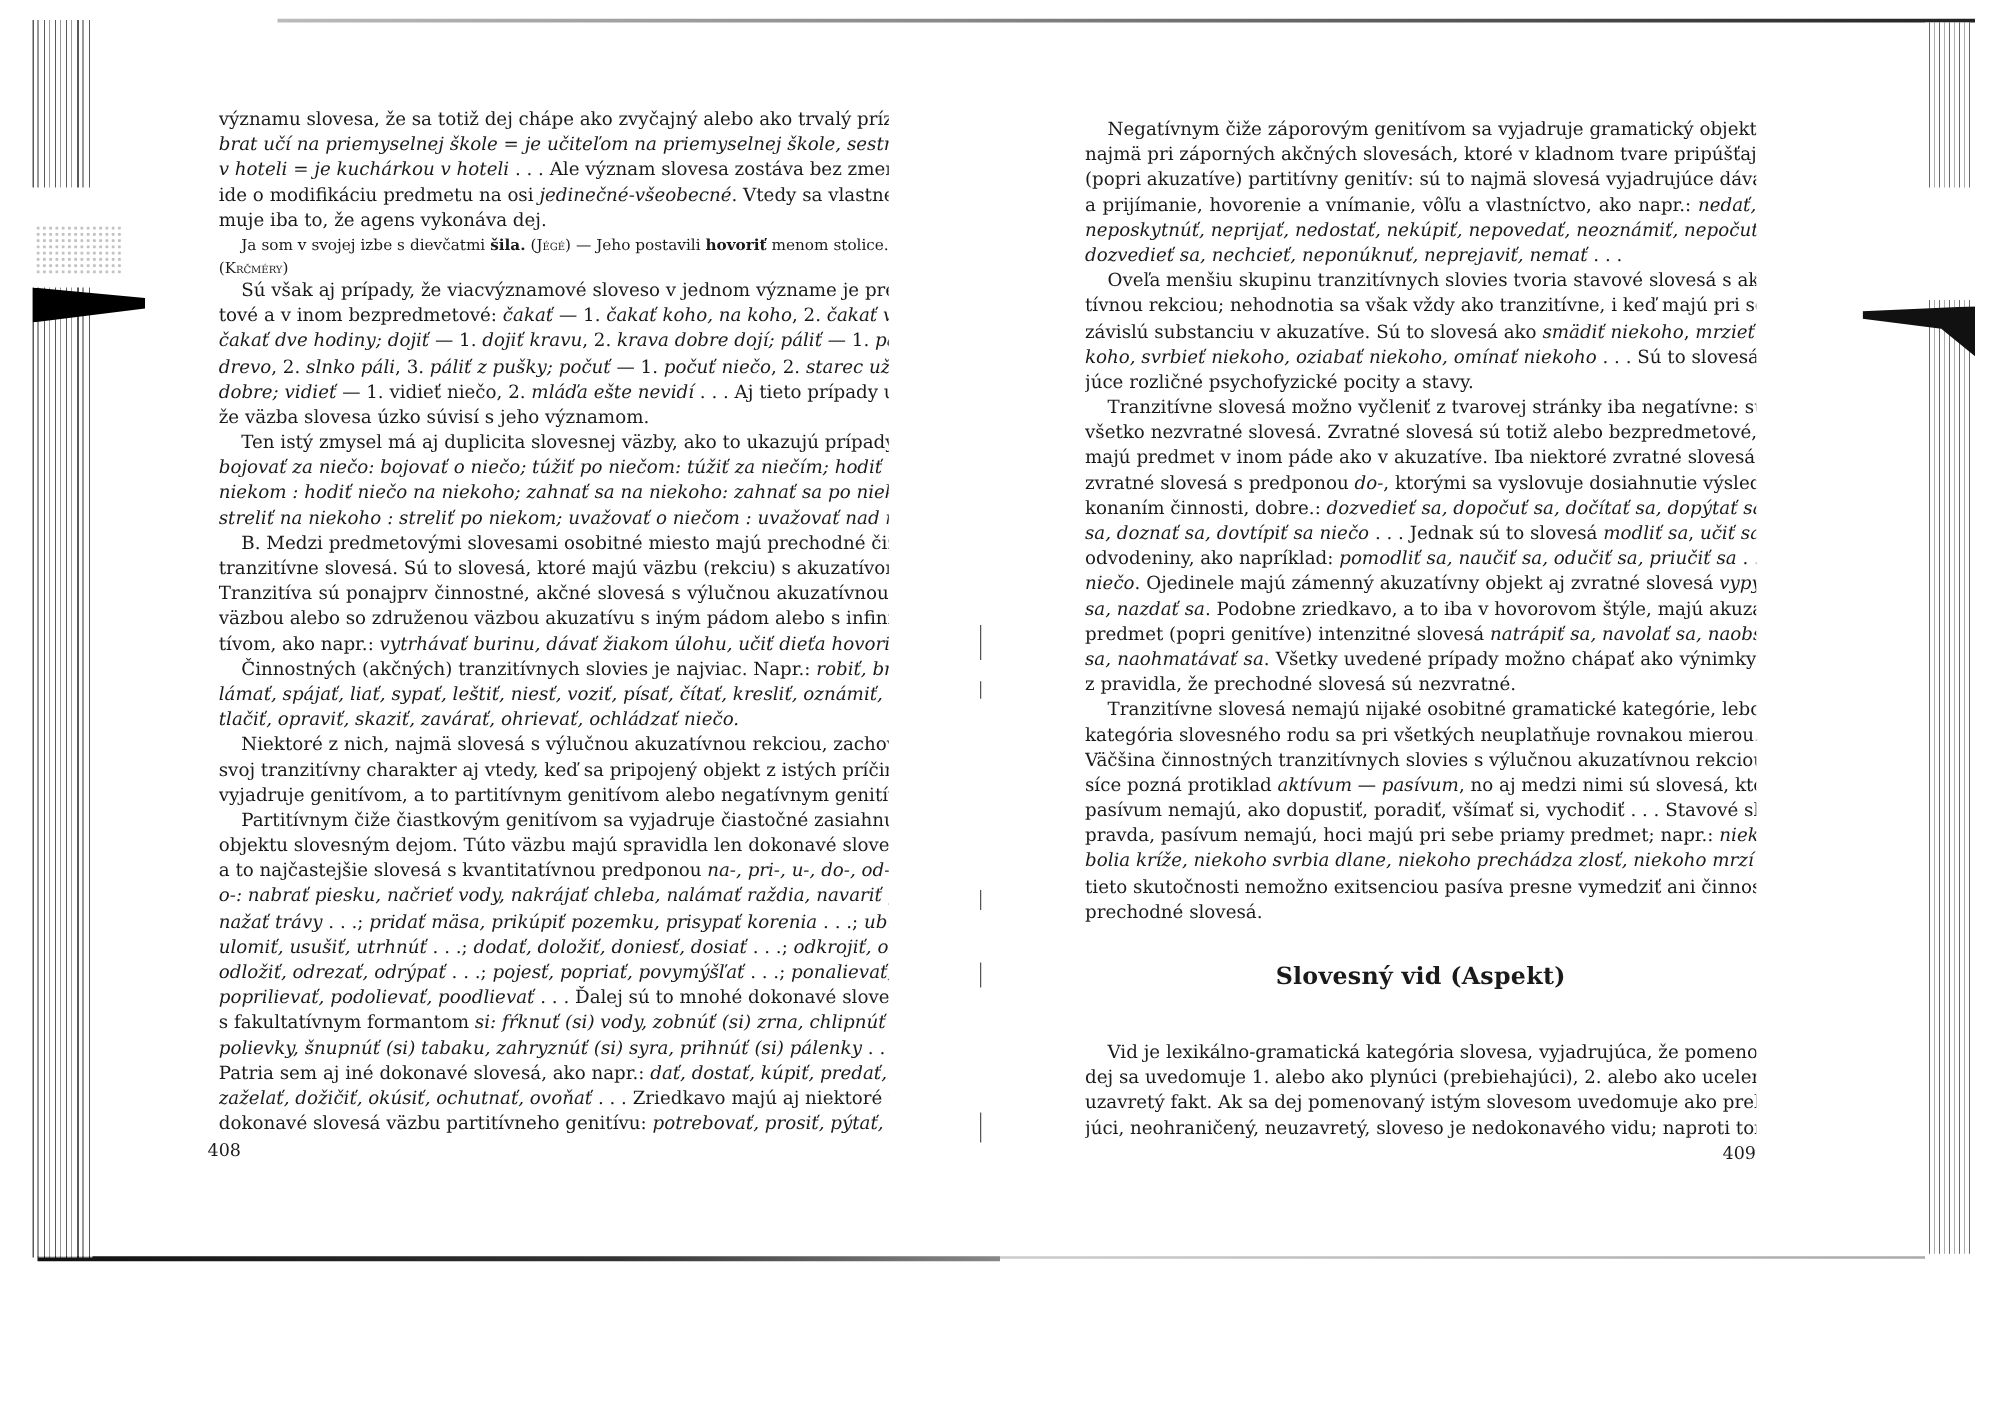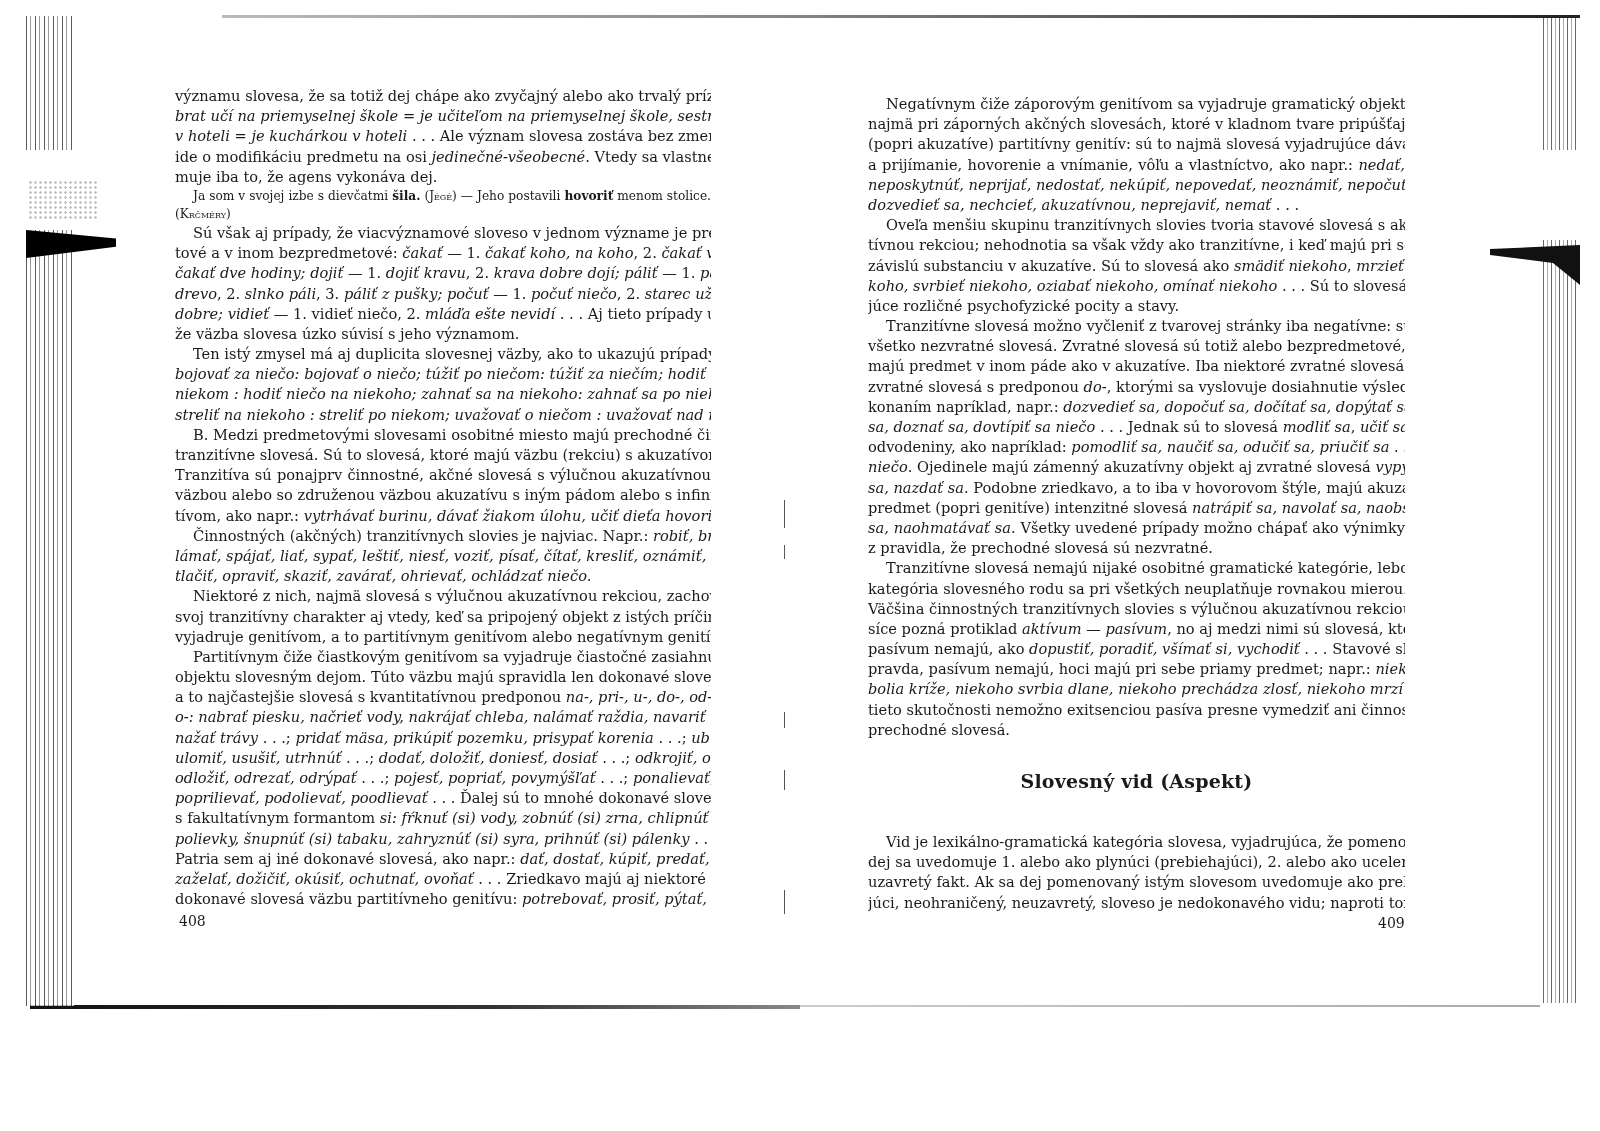--- a/index.html
+++ b/index.html
@@ -84,21 +84,21 @@
     text-align: center;
     font-family: "DejaVu Serif", "Liberation Serif", serif;
     font-weight: bold; font-size: 19px; line-height: 26px;
     letter-spacing: 0.2px;
   }
   .page-right-2 { left: 868px; top: 832px; width: 537px; }
 
   .page-number {
     position: absolute; font-size: 14px; line-height: 18px;
   }
-  .pn-left  { left: 179px; top: 912px; }
+  .pn-left  { left: 166px; top: 912px; }
   .pn-right { left: 1378px; top: 914px; }
 </style>
 </head>
 <body>
 
 <div class="scan-border-top"></div>
 <div class="scan-border-bottom"></div>
 <div class="scan-border-bottom-r"></div>
 <div class="edge-left"></div>
 <div class="edge-left-gap"></div>
@@ -157,43 +157,43 @@
     <div class="line"><span>dokonavé slovesá väzbu partitívneho genitívu: </span><span style="font-style: italic;">potrebovať, prosiť, pýtať, mať</span></div>
   </div>
 <div class="page-number pn-left">408</div>
 
 <div class="page page-right">
     <div class="line indent"><span>Negatívnym čiže záporovým genitívom sa vyjadruje gramatický objekt</span></div>
     <div class="line"><span>najmä pri záporných akčných slovesách, ktoré v kladnom tvare pripúšťajú</span></div>
     <div class="line"><span>(popri akuzatíve) partitívny genitív: sú to najmä slovesá vyjadrujúce dávanie</span></div>
     <div class="line"><span>a prijímanie, hovorenie a vnímanie, vôľu a vlastníctvo, ako napr.: </span><span style="font-style: italic;">nedať,</span></div>
     <div class="line"><span style="font-style: italic;">neposkytnúť, neprijať, nedostať, nekúpiť, nepovedať, neoznámiť, nepočuť, ne-</span></div>
-    <div class="line last"><span style="font-style: italic;">dozvedieť sa, nechcieť, akuzatívnou, neprejaviť, nemať</span><span> . . .</span></div>
+    <div class="line last"><span style="font-style: italic;">dozvedieť sa, nechcieť, neponúknuť, neprejaviť, nemať</span><span> . . .</span></div>
     <div class="line indent"><span>Oveľa menšiu skupinu tranzitívnych slovies tvoria stavové slovesá s akuza-</span></div>
     <div class="line"><span>tívnou rekciou; nehodnotia sa však vždy ako tranzitívne, i keď majú pri sebe</span></div>
     <div class="line"><span>závislú substanciu v akuzatíve. Sú to slovesá ako </span><span style="font-style: italic;">smädiť niekoho</span><span>, </span><span style="font-style: italic;">mrzieť nie-</span></div>
     <div class="line"><span style="font-style: italic;">koho, svrbieť niekoho, oziabať niekoho, omínať niekoho</span><span> . . . Sú to slovesá vyjadru-</span></div>
     <div class="line last"><span>júce rozličné psychofyzické pocity a stavy.</span></div>
     <div class="line indent"><span>Tranzitívne slovesá možno vyčleniť z tvarovej stránky iba negatívne: sú to</span></div>
     <div class="line"><span>všetko nezvratné slovesá. Zvratné slovesá sú totiž alebo bezpredmetové, alebo</span></div>
     <div class="line"><span>majú predmet v inom páde ako v akuzatíve. Iba niektoré zvratné slovesá majú</span></div>
     <div class="line"><span>zvratné slovesá s predponou </span><span style="font-style: italic;">do-</span><span>, ktorými sa vyslovuje dosiahnutie výsledku</span></div>
-    <div class="line"><span>konaním napríklad, napr.: </span><span style="font-style: italic;">dozvedieť sa, dopočuť sa, dočítať sa, dopýtať sa, domyslieť</span></div>
+    <div class="line"><span>konaním činnosti, dobre.: </span><span style="font-style: italic;">dozvedieť sa, dopočuť sa, dočítať sa, dopýtať sa, domyslieť</span></div>
     <div class="line"><span style="font-style: italic;">sa, doznať sa, dovtípiť sa niečo</span><span> . . . Jednak sú to slovesá </span><span style="font-style: italic;">modliť sa</span><span>, </span><span style="font-style: italic;">učiť sa</span></div>
     <div class="line"><span>odvodeniny, ako napríklad: </span><span style="font-style: italic;">pomodliť sa, naučiť sa, odučiť sa, priučiť sa</span><span> . . .</span></div>
     <div class="line"><span style="font-style: italic;">niečo</span><span>. Ojedinele majú zámenný akuzatívny objekt aj zvratné slovesá </span><span style="font-style: italic;">vypytovať</span></div>
     <div class="line"><span style="font-style: italic;">sa, nazdať sa</span><span>. Podobne zriedkavo, a to iba v hovorovom štýle, majú akuzatívny</span></div>
     <div class="line"><span>predmet (popri genitíve) intenzitné slovesá </span><span style="font-style: italic;">natrápiť sa, navolať sa, naobskakovať</span></div>
     <div class="line"><span style="font-style: italic;">sa, naohmatávať sa</span><span>. Všetky uvedené prípady možno chápať ako výnimky</span></div>
     <div class="line last"><span>z pravidla, že prechodné slovesá sú nezvratné.</span></div>
     <div class="line indent"><span>Tranzitívne slovesá nemajú nijaké osobitné gramatické kategórie, lebo ani</span></div>
     <div class="line"><span>kategória slovesného rodu sa pri všetkých neuplatňuje rovnakou mierou.</span></div>
     <div class="line"><span>Väčšina činnostných tranzitívnych slovies s výlučnou akuzatívnou rekciou</span></div>
     <div class="line"><span>síce pozná protiklad </span><span style="font-style: italic;">aktívum — pasívum</span><span>, no aj medzi nimi sú slovesá, ktoré</span></div>
-    <div class="line"><span>pasívum nemajú, ako </span><span style="font-style: italic; margin-top: 13px;">dopustiť, poradiť, všímať si, vychodiť</span><span> . . . Stavové slovesá,</span></div>
+    <div class="line"><span>pasívum nemajú, ako </span><span style=" margin-top: 13px;">dopustiť, poradiť, všímať si, vychodiť</span><span> . . . Stavové slovesá,</span></div>
     <div class="line"><span>pravda, pasívum nemajú, hoci majú pri sebe priamy predmet; napr.: </span><span style="font-style: italic;">niekoho</span></div>
     <div class="line"><span style="font-style: italic;">bolia kríže, niekoho svrbia dlane, niekoho prechádza zlosť, niekoho mrzí spor</span></div>
     <div class="line"><span>tieto skutočnosti nemožno exitsenciou pasíva presne vymedziť ani činnostné</span></div>
     <div class="line last"><span>prechodné slovesá.</span></div>
   </div>
 <div class="heading">Slovesný vid (Aspekt)</div>
 <div class="page page-right-2">
     <div class="line indent"><span>Vid je lexikálno-gramatická kategória slovesa, vyjadrujúca, že pomenovaný</span></div>
     <div class="line"><span>dej sa uvedomuje 1. alebo ako plynúci (prebiehajúci), 2. alebo ako ucelený,</span></div>
     <div class="line"><span>uzavretý fakt. Ak sa dej pomenovaný istým slovesom uvedomuje ako prebieha-</span></div>

